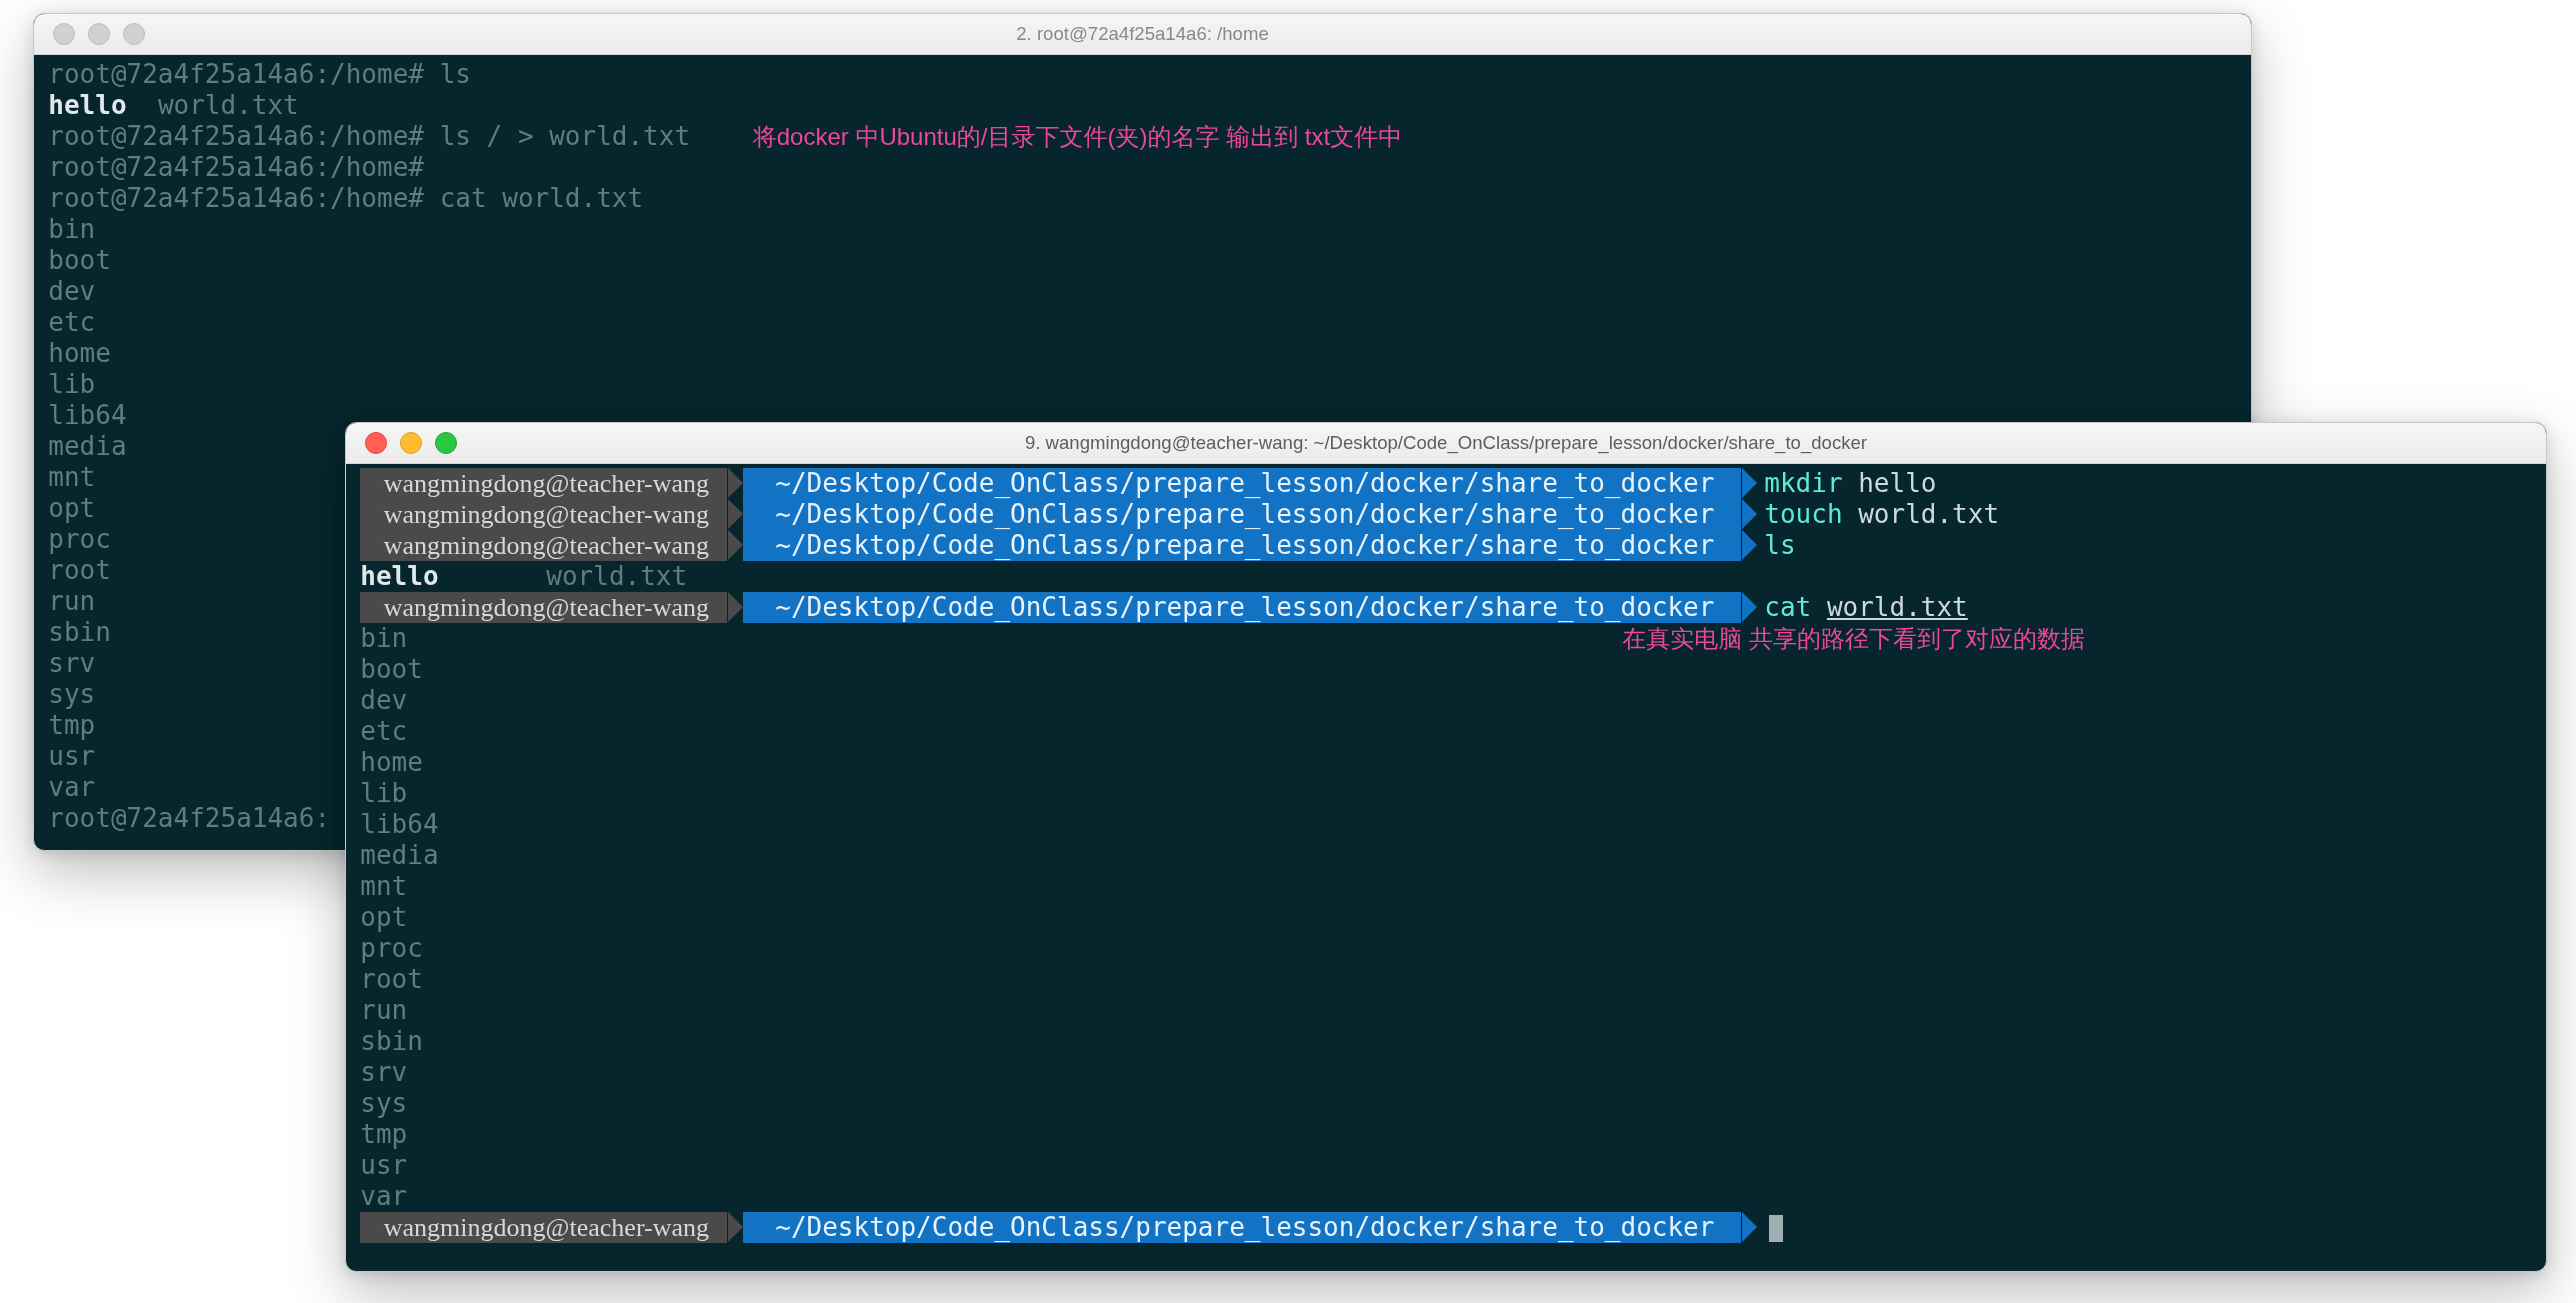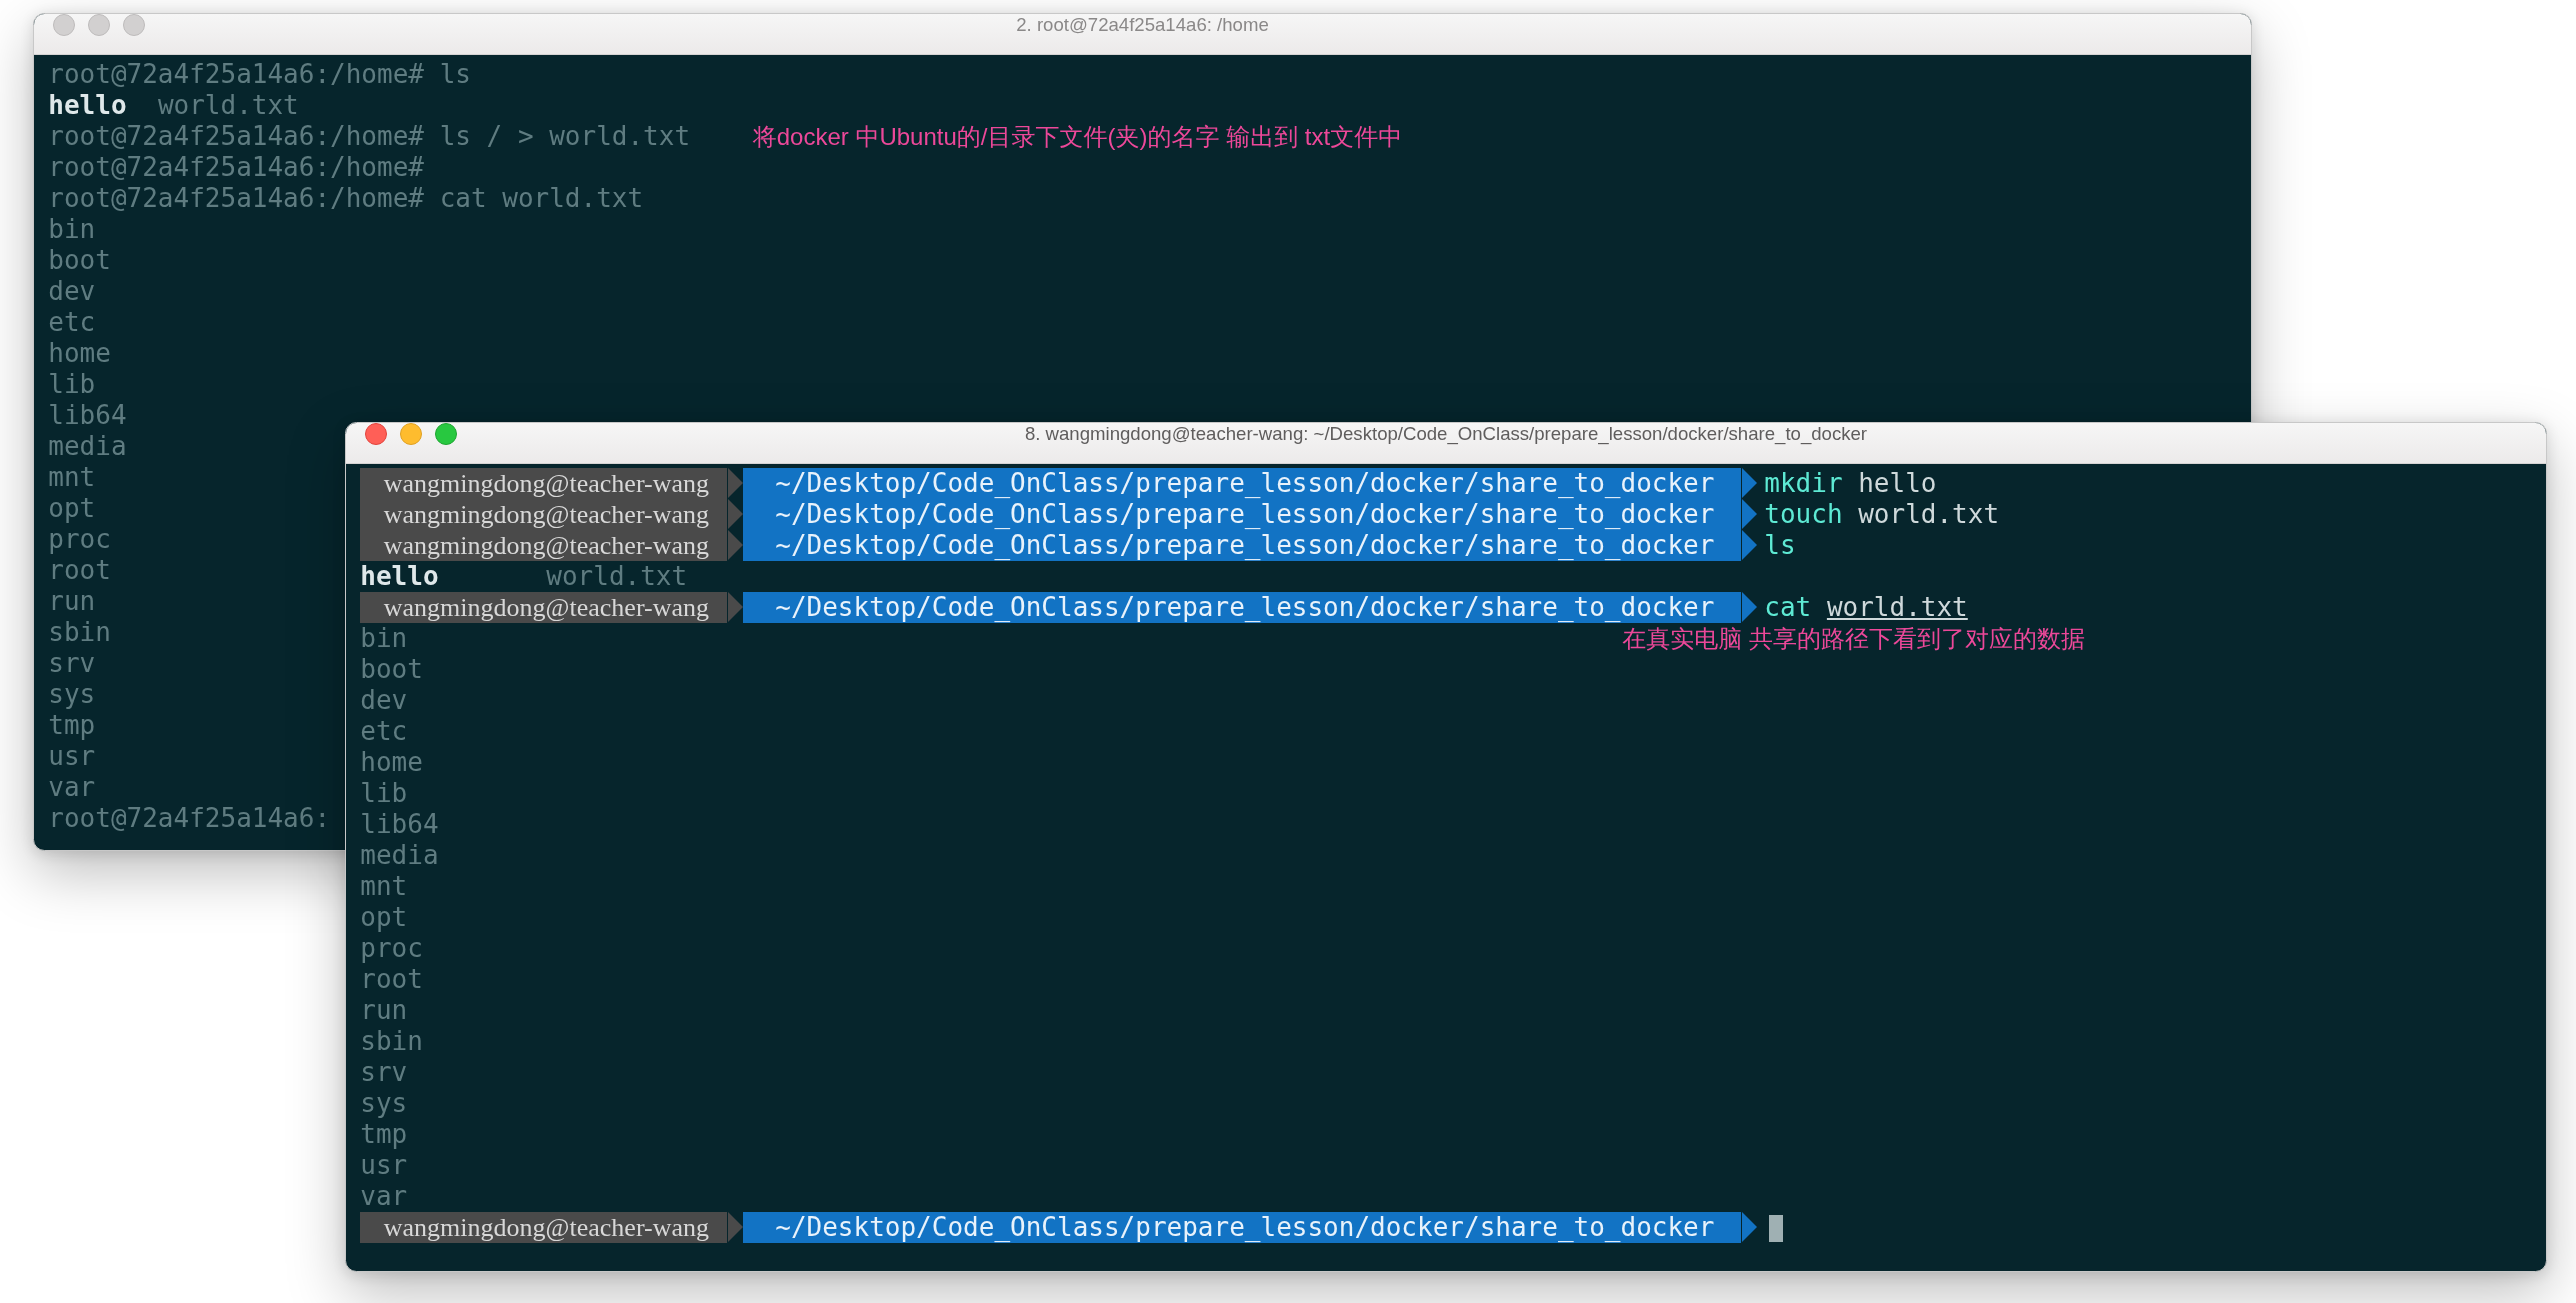--- a/index.html
+++ b/index.html
@@ -20,21 +20,21 @@
     border-radius: 11.4px;
     box-shadow: 0 21.4px 57px rgba(0,0,0,.25), 0 2.9px 14.3px rgba(0,0,0,.12);
     overflow: hidden;
     background: #06252c;
   }
   .titlebar {
     height: 40px;
     background: linear-gradient(#f6f6f6, #eceaea);
     border-bottom: 0.7px solid #d5d3d3;
     display: flex;
-    align-items: flex-start;
+    align-items: center;
     position: relative;
     user-select: none;
   }
   .traffic-lights {
     display: flex;
     gap: 13px;
     margin-left: 18.6px;
   }
   .tl {
     width: 20px; height: 20px;
@@ -161,18 +161,18 @@
   <div class="term-body" id="w1-body"><div class="line">root@72a4f25a14a6:/home# ls</div><div class="line"><span class="bold-white">hello</span><span>  world.txt</span></div><div class="line">root@72a4f25a14a6:/home# ls / &gt; world.txt<span>    </span><span class="annot">将docker 中Ubuntu的/目录下文件(夹)的名字 输出到 txt文件中</span></div><div class="line">root@72a4f25a14a6:/home# </div><div class="line">root@72a4f25a14a6:/home# cat world.txt</div><div class="line">bin</div><div class="line">boot</div><div class="line">dev</div><div class="line">etc</div><div class="line">home</div><div class="line">lib</div><div class="line">lib64</div><div class="line">media</div><div class="line">mnt</div><div class="line">opt</div><div class="line">proc</div><div class="line">root</div><div class="line">run</div><div class="line">sbin</div><div class="line">srv</div><div class="line">sys</div><div class="line">tmp</div><div class="line">usr</div><div class="line">var</div><div class="line">root@72a4f25a14a6:</div></div>
 </div>
 
 <div id="win2" class="mac-window">
   <div class="titlebar">
     <div class="traffic-lights">
       <div class="tl red"></div>
       <div class="tl yellow"></div>
       <div class="tl green"></div>
     </div>
-    <div class="titlebar-title">8. wangmingdong@teacher-wang: ~/Desktop/Code_OnClass/prepare_lesson/docker/share_to_docker</div>
+    <div class="titlebar-title">9. wangmingdong@teacher-wang: ~/Desktop/Code_OnClass/prepare_lesson/docker/share_to_docker</div>
   </div>
 
   <div class="term-body" id="w2-body"><div class="line"><span class="pl-row"><span class="seg seg-host"><span> wangmingdong@teacher-wang </span></span><span class="seg seg-path"><span> ~/Desktop/Code_OnClass/prepare_lesson/docker/share_to_docker </span></span><span style="margin-left: 7.1px;"><span class="cmd-yellow">mkdir</span><span class="cmd-white"> hello</span></span></span></div><div class="line"><span class="pl-row"><span class="seg seg-host"><span> wangmingdong@teacher-wang </span></span><span class="seg seg-path"><span> ~/Desktop/Code_OnClass/prepare_lesson/docker/share_to_docker </span></span><span style="margin-left: 7.1px;"><span class="cmd-yellow">touch</span><span class="cmd-white"> world.txt</span></span></span></div><div class="line"><span class="pl-row"><span class="seg seg-host"><span> wangmingdong@teacher-wang </span></span><span class="seg seg-path"><span> ~/Desktop/Code_OnClass/prepare_lesson/docker/share_to_docker </span></span><span style="margin-left: 7.1px;"><span class="cmd-yellow">ls</span></span></span></div><div class="line"><span class="ls-cols"><span class="bold-white col1">hello</span><span>world.txt</span></span></div><div class="line"><span class="pl-row"><span class="seg seg-host"><span> wangmingdong@teacher-wang </span></span><span class="seg seg-path"><span> ~/Desktop/Code_OnClass/prepare_lesson/docker/share_to_docker </span></span><span style="margin-left: 7.1px;"><span class="cmd-yellow">cat</span><span class="cmd-white"> </span><span class="cmd-white cmd-under">world.txt</span></span></span></div><div class="line">bin<span class="annot" style="position: relative; left: 1215px;">在真实电脑 共享的路径下看到了对应的数据</span></div><div class="line">boot</div><div class="line">dev</div><div class="line">etc</div><div class="line">home</div><div class="line">lib</div><div class="line">lib64</div><div class="line">media</div><div class="line">mnt</div><div class="line">opt</div><div class="line">proc</div><div class="line">root</div><div class="line">run</div><div class="line">sbin</div><div class="line">srv</div><div class="line">sys</div><div class="line">tmp</div><div class="line">usr</div><div class="line">var</div><div class="line"><span class="pl-row"><span class="seg seg-host"><span> wangmingdong@teacher-wang </span></span><span class="seg seg-path"><span> ~/Desktop/Code_OnClass/prepare_lesson/docker/share_to_docker </span></span><span style="margin-left: 7.1px;"><span class="cursor-block"></span></span></span></div></div>
 </div>
 
 
 </body></html>

